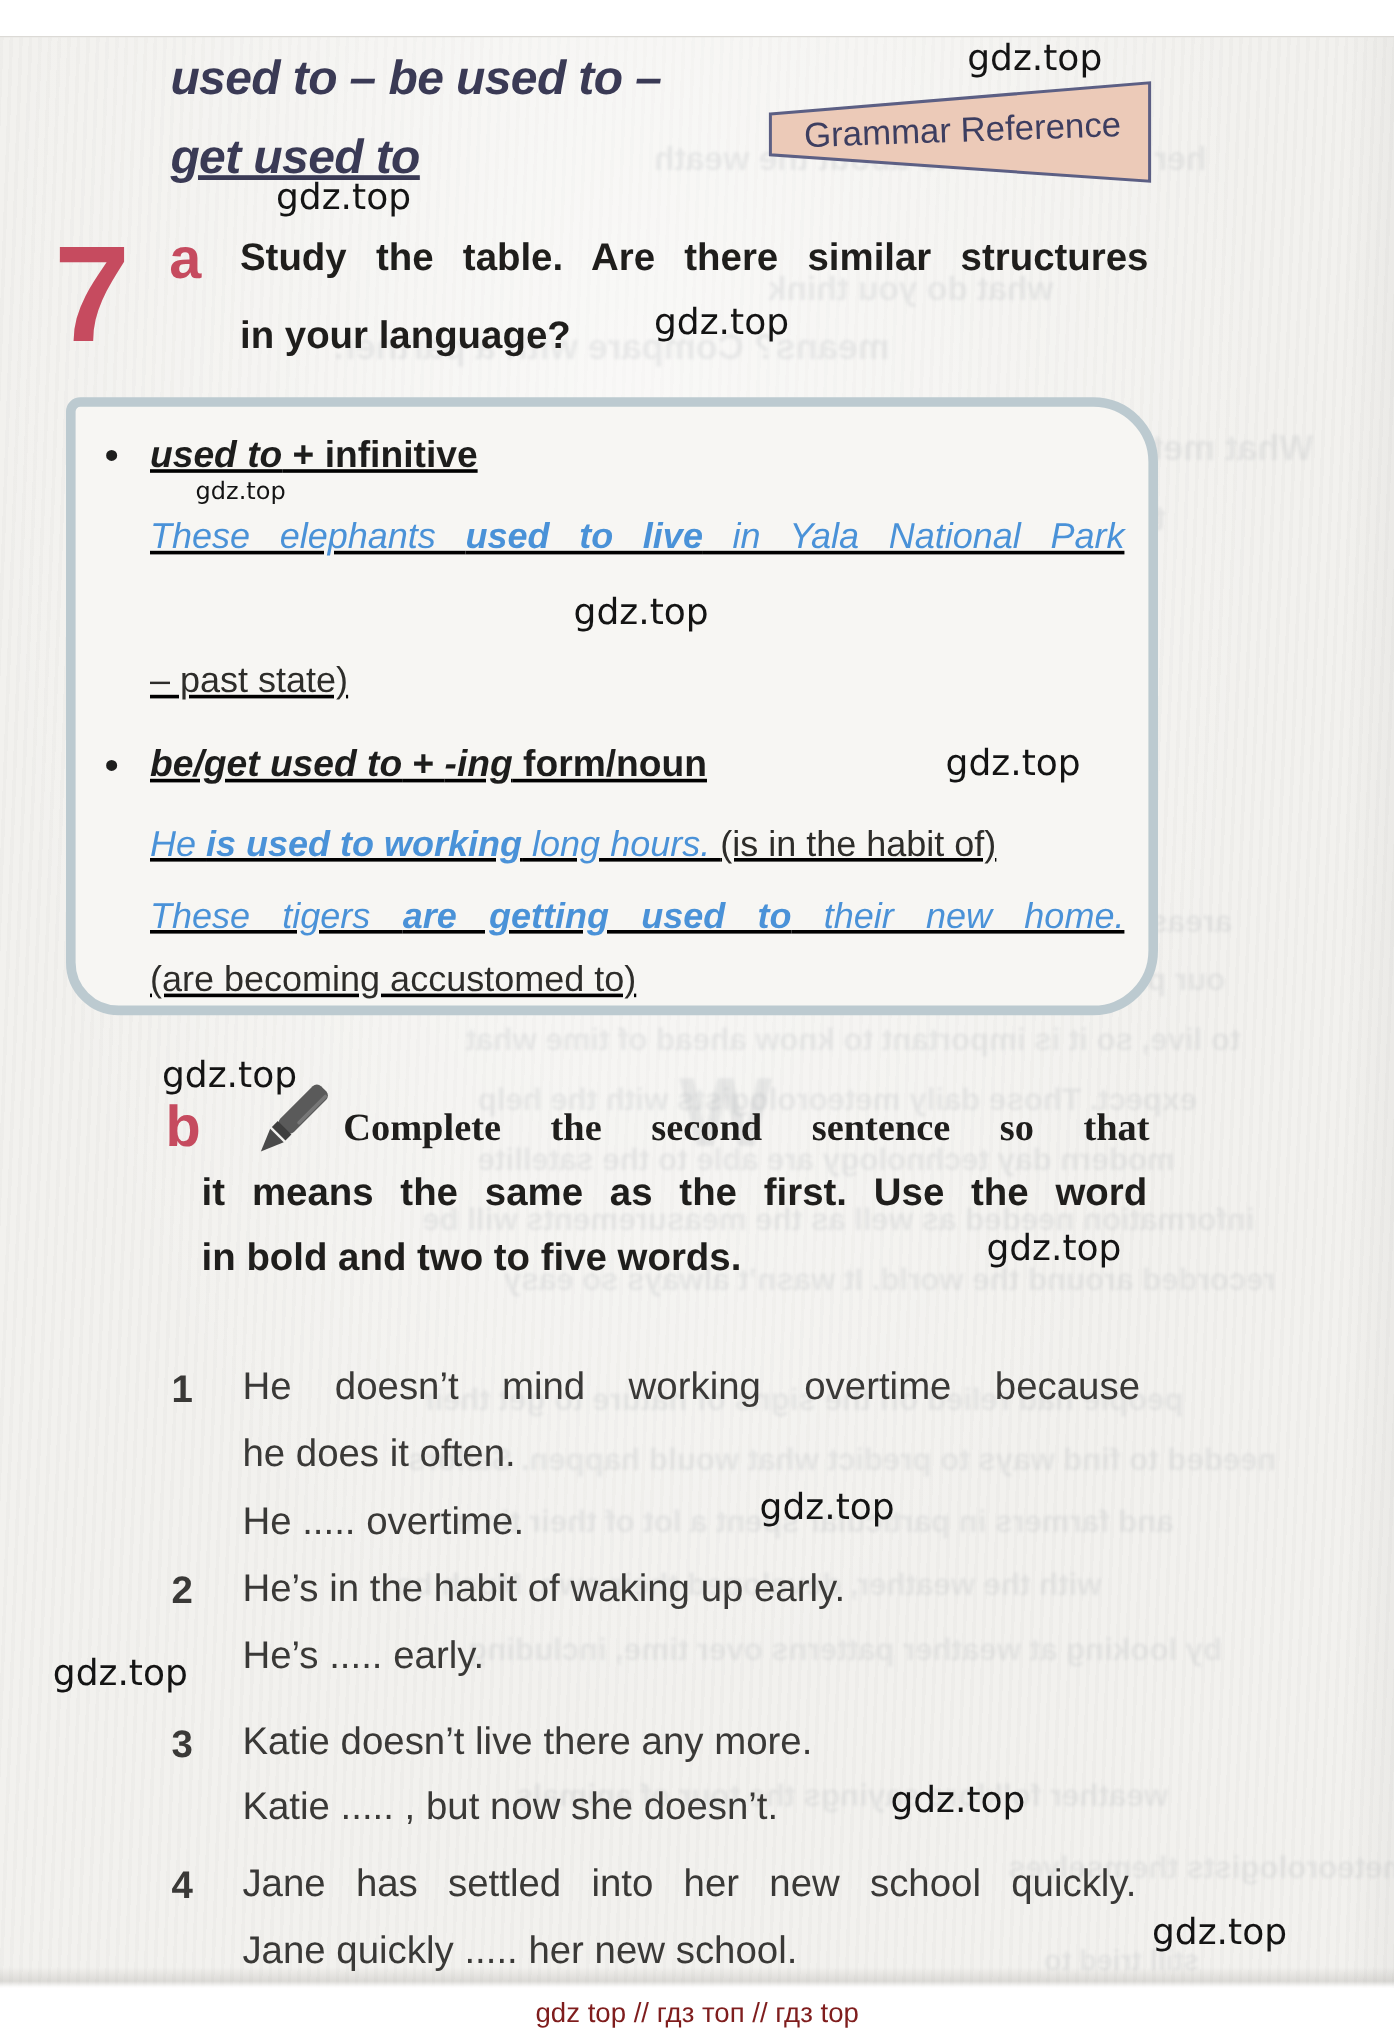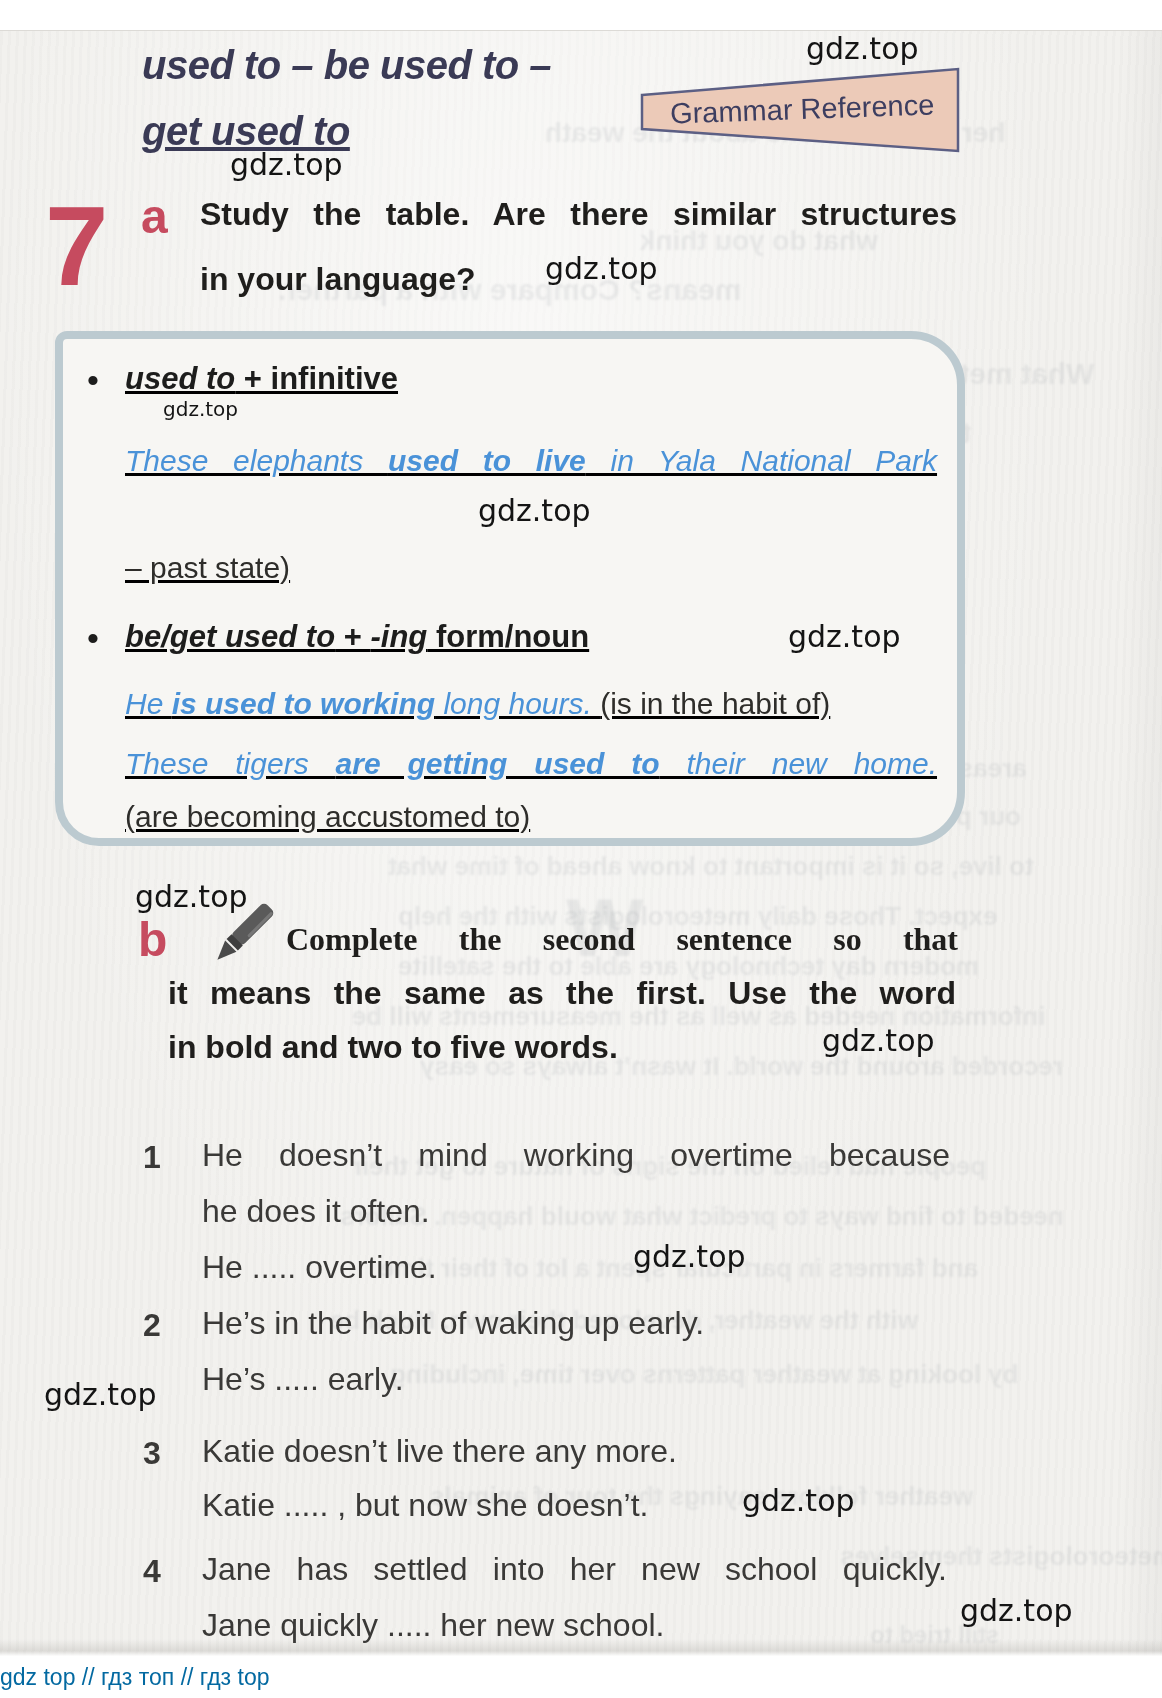--- a/index.html
+++ b/index.html
@@ -2,21 +2,21 @@
 <html><head>
 <meta charset="utf-8">
 <style>
   html,body{margin:0;padding:0;}
   body{width:1162px;height:1698px;position:relative;background:#ffffff;
        font-family:"Liberation Sans",sans-serif;overflow:hidden;}
   .abs{position:absolute;white-space:nowrap;}
 
   
   .banner{left:0;top:4px;width:1162px;text-align:center;font-size:21px;font-weight:500;color:#2fbf4f;margin-top:48px;}
-  .footer{left:0;top:1664px;width:1162px;font-size:23px;font-weight:500;color:#0369a1;}
+  .footer{left:0;top:1664px;width:1162px;text-align:center;font-size:23px;font-weight:500;color:#7f1d1d;}
 
   
   .scan{position:absolute;left:0;top:30px;width:1162px;height:1625px;
         background:
           radial-gradient(ellipse at 45% 20%, rgba(255,255,255,.55), rgba(255,255,255,0) 60%),
           repeating-linear-gradient(92deg, rgba(110,110,110,.03) 0 3px, rgba(0,0,0,0) 3px 8px),
           #f2f1ee;
         border-top:1px solid #dcdad6;}
   .scan-bottom-fade{left:0;top:1608px;width:1162px;height:17px;
         background:linear-gradient(180deg, rgba(0,0,0,0) 0%, rgba(120,116,110,.18) 70%, rgba(255,255,255,.9) 100%);}
@@ -108,21 +108,21 @@
   </div>
 
   <div class="abs big-num" style="left:45px;top:158px;">7</div>
   <div class="abs part-letter" style="left:141px;top:162px;">a</div>
   <div class="abs instr j" style="left:200px;top:167px;width:757px;">Study the table. Are there similar structures</div>
   <div class="abs instr" style="left:200px;top:232px;">in your language?</div>
 
   <div class="gbox" style="top:300px;">
     <span class="bullet" style="top:24px;">•</span>
     <div class="gbox-row ghead" style="top:24px;"><span class="sg-hi">used to</span><span class="sg-hu"> + infinitive</span></div>
-    <div class="gbox-row j" style="top:94px;width:812px;margin-top:13px;"><span class="sg-b">These elephants </span><span class="sg-bb">used to live</span><span class="sg-b"> in Yala National Park</span></div>
+    <div class="gbox-row j" style="top:94px;width:812px;"><span class="sg-b">These elephants </span><span class="sg-bb">used to live</span><span class="sg-b"> in Yala National Park</span></div>
     <div class="gbox-row" style="top:214px;"><span class="sg-p">– past state)</span></div>
     <span class="bullet" style="top:282px;">•</span>
     <div class="gbox-row ghead" style="top:282px;"><span class="sg-hi">be/get used to</span><span class="sg-hu"> + </span><span class="sg-hi">-ing</span><span class="sg-hu"> form/noun</span></div>
     <div class="gbox-row" style="top:350px;"><span class="sg-b">He </span><span class="sg-bb">is used to working</span><span class="sg-b"> long hours. </span><span class="sg-p">(is in the habit of)</span></div>
     <div class="gbox-row j" style="top:410px;width:812px;"><span class="sg-b">These tigers </span><span class="sg-bb">are getting used to</span><span class="sg-b"> their new home.</span></div>
     <div class="gbox-row" style="top:463px;"><span class="sg-p">(are becoming accustomed to)</span></div>
   </div>
 
   <div class="abs part-letter" style="left:138px;top:885px;">b</div>
   <svg class="pen-icon" style="top:858px;" viewBox="0 0 96 96">

